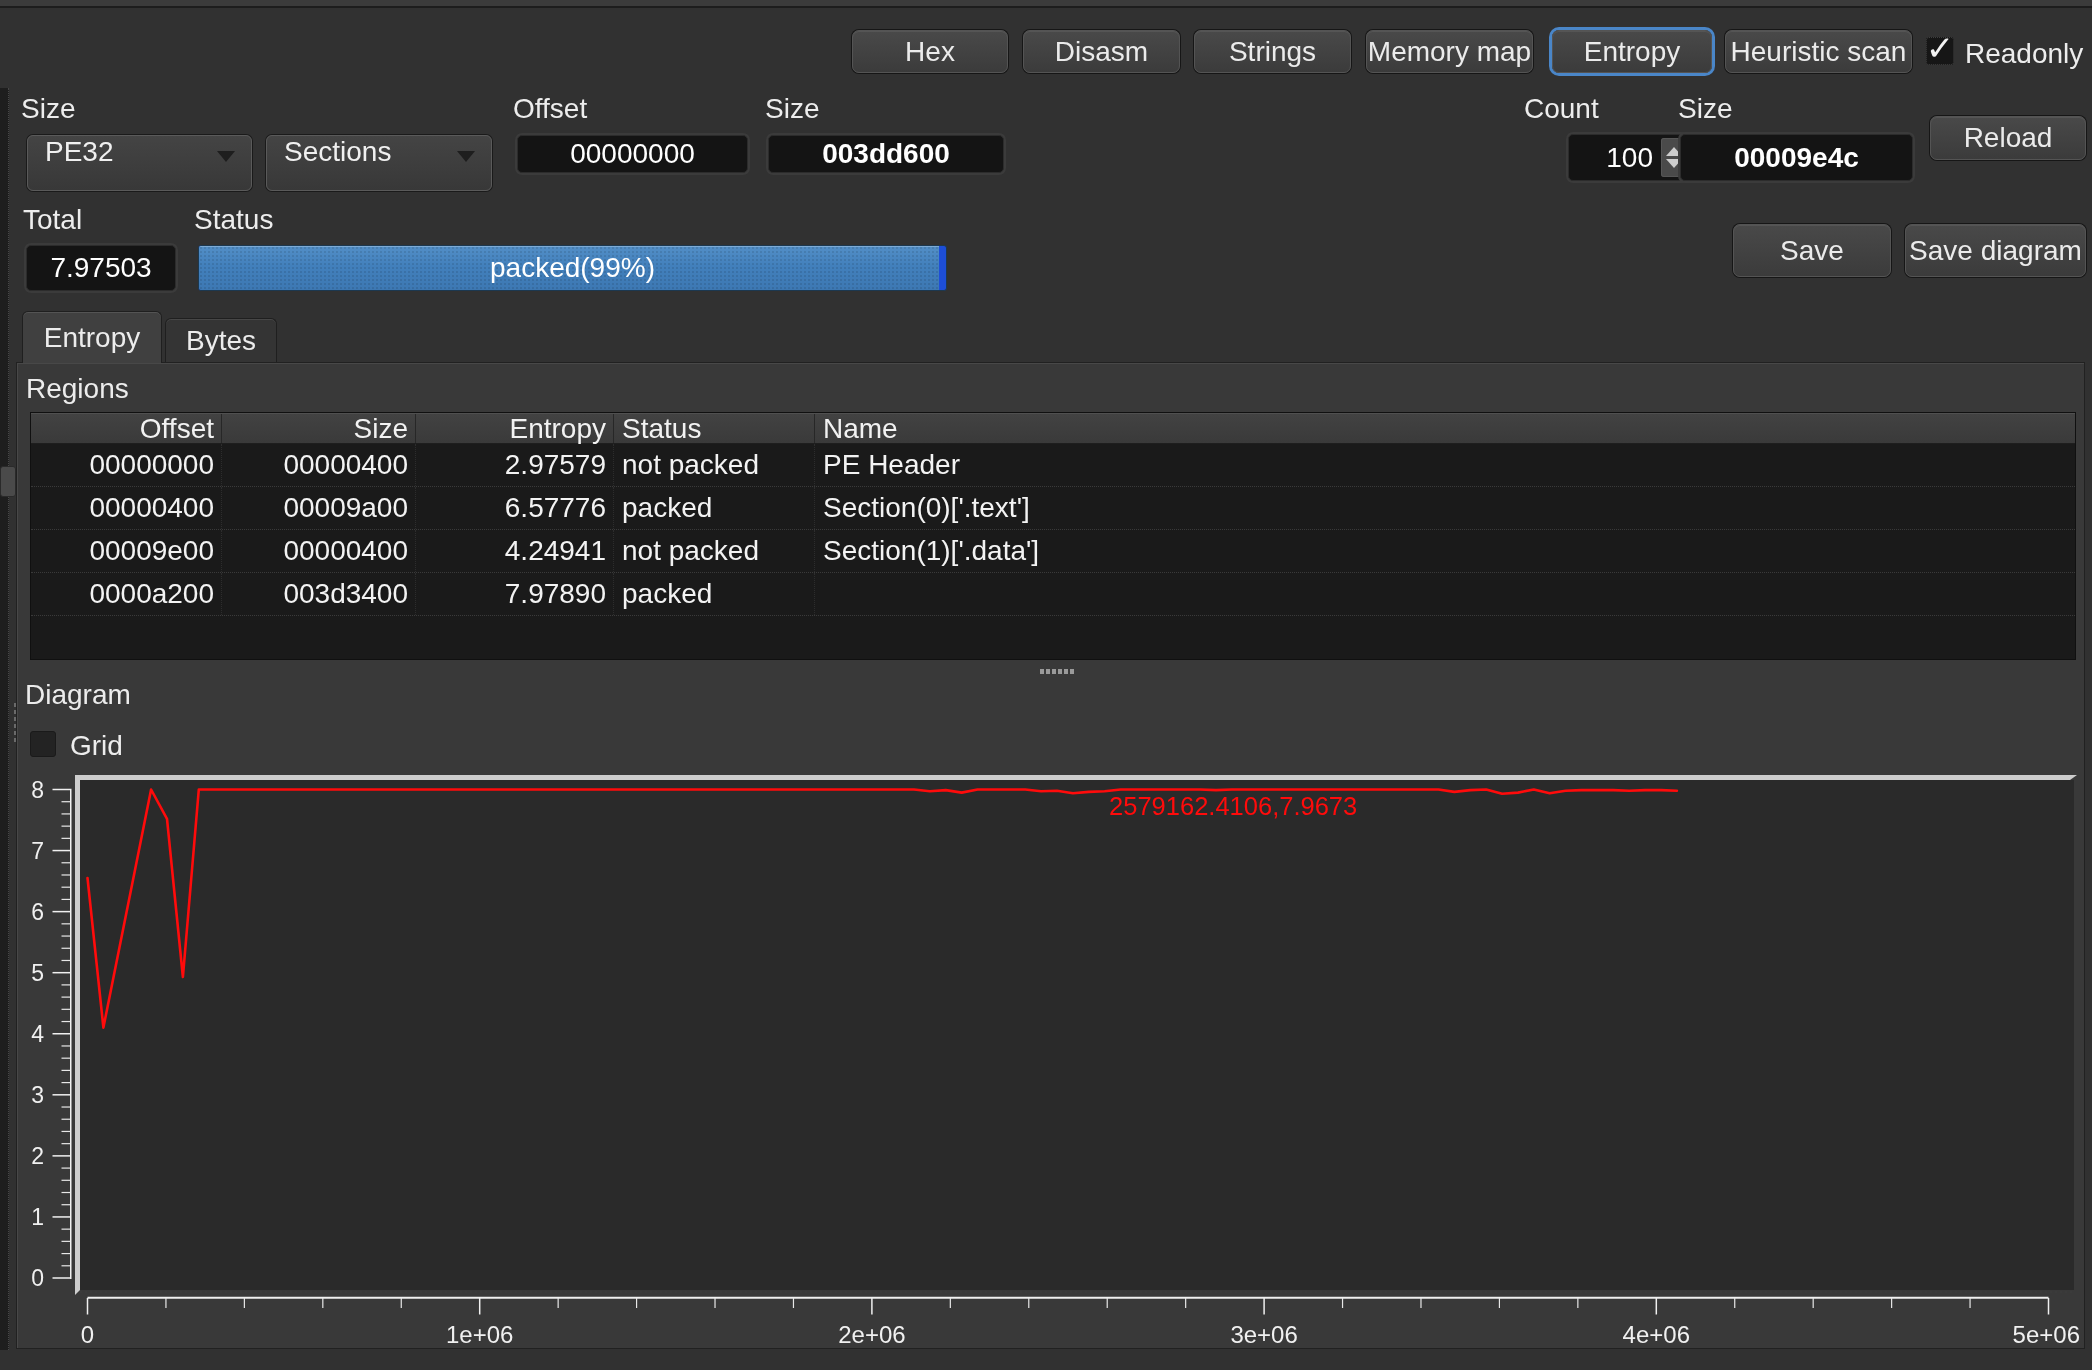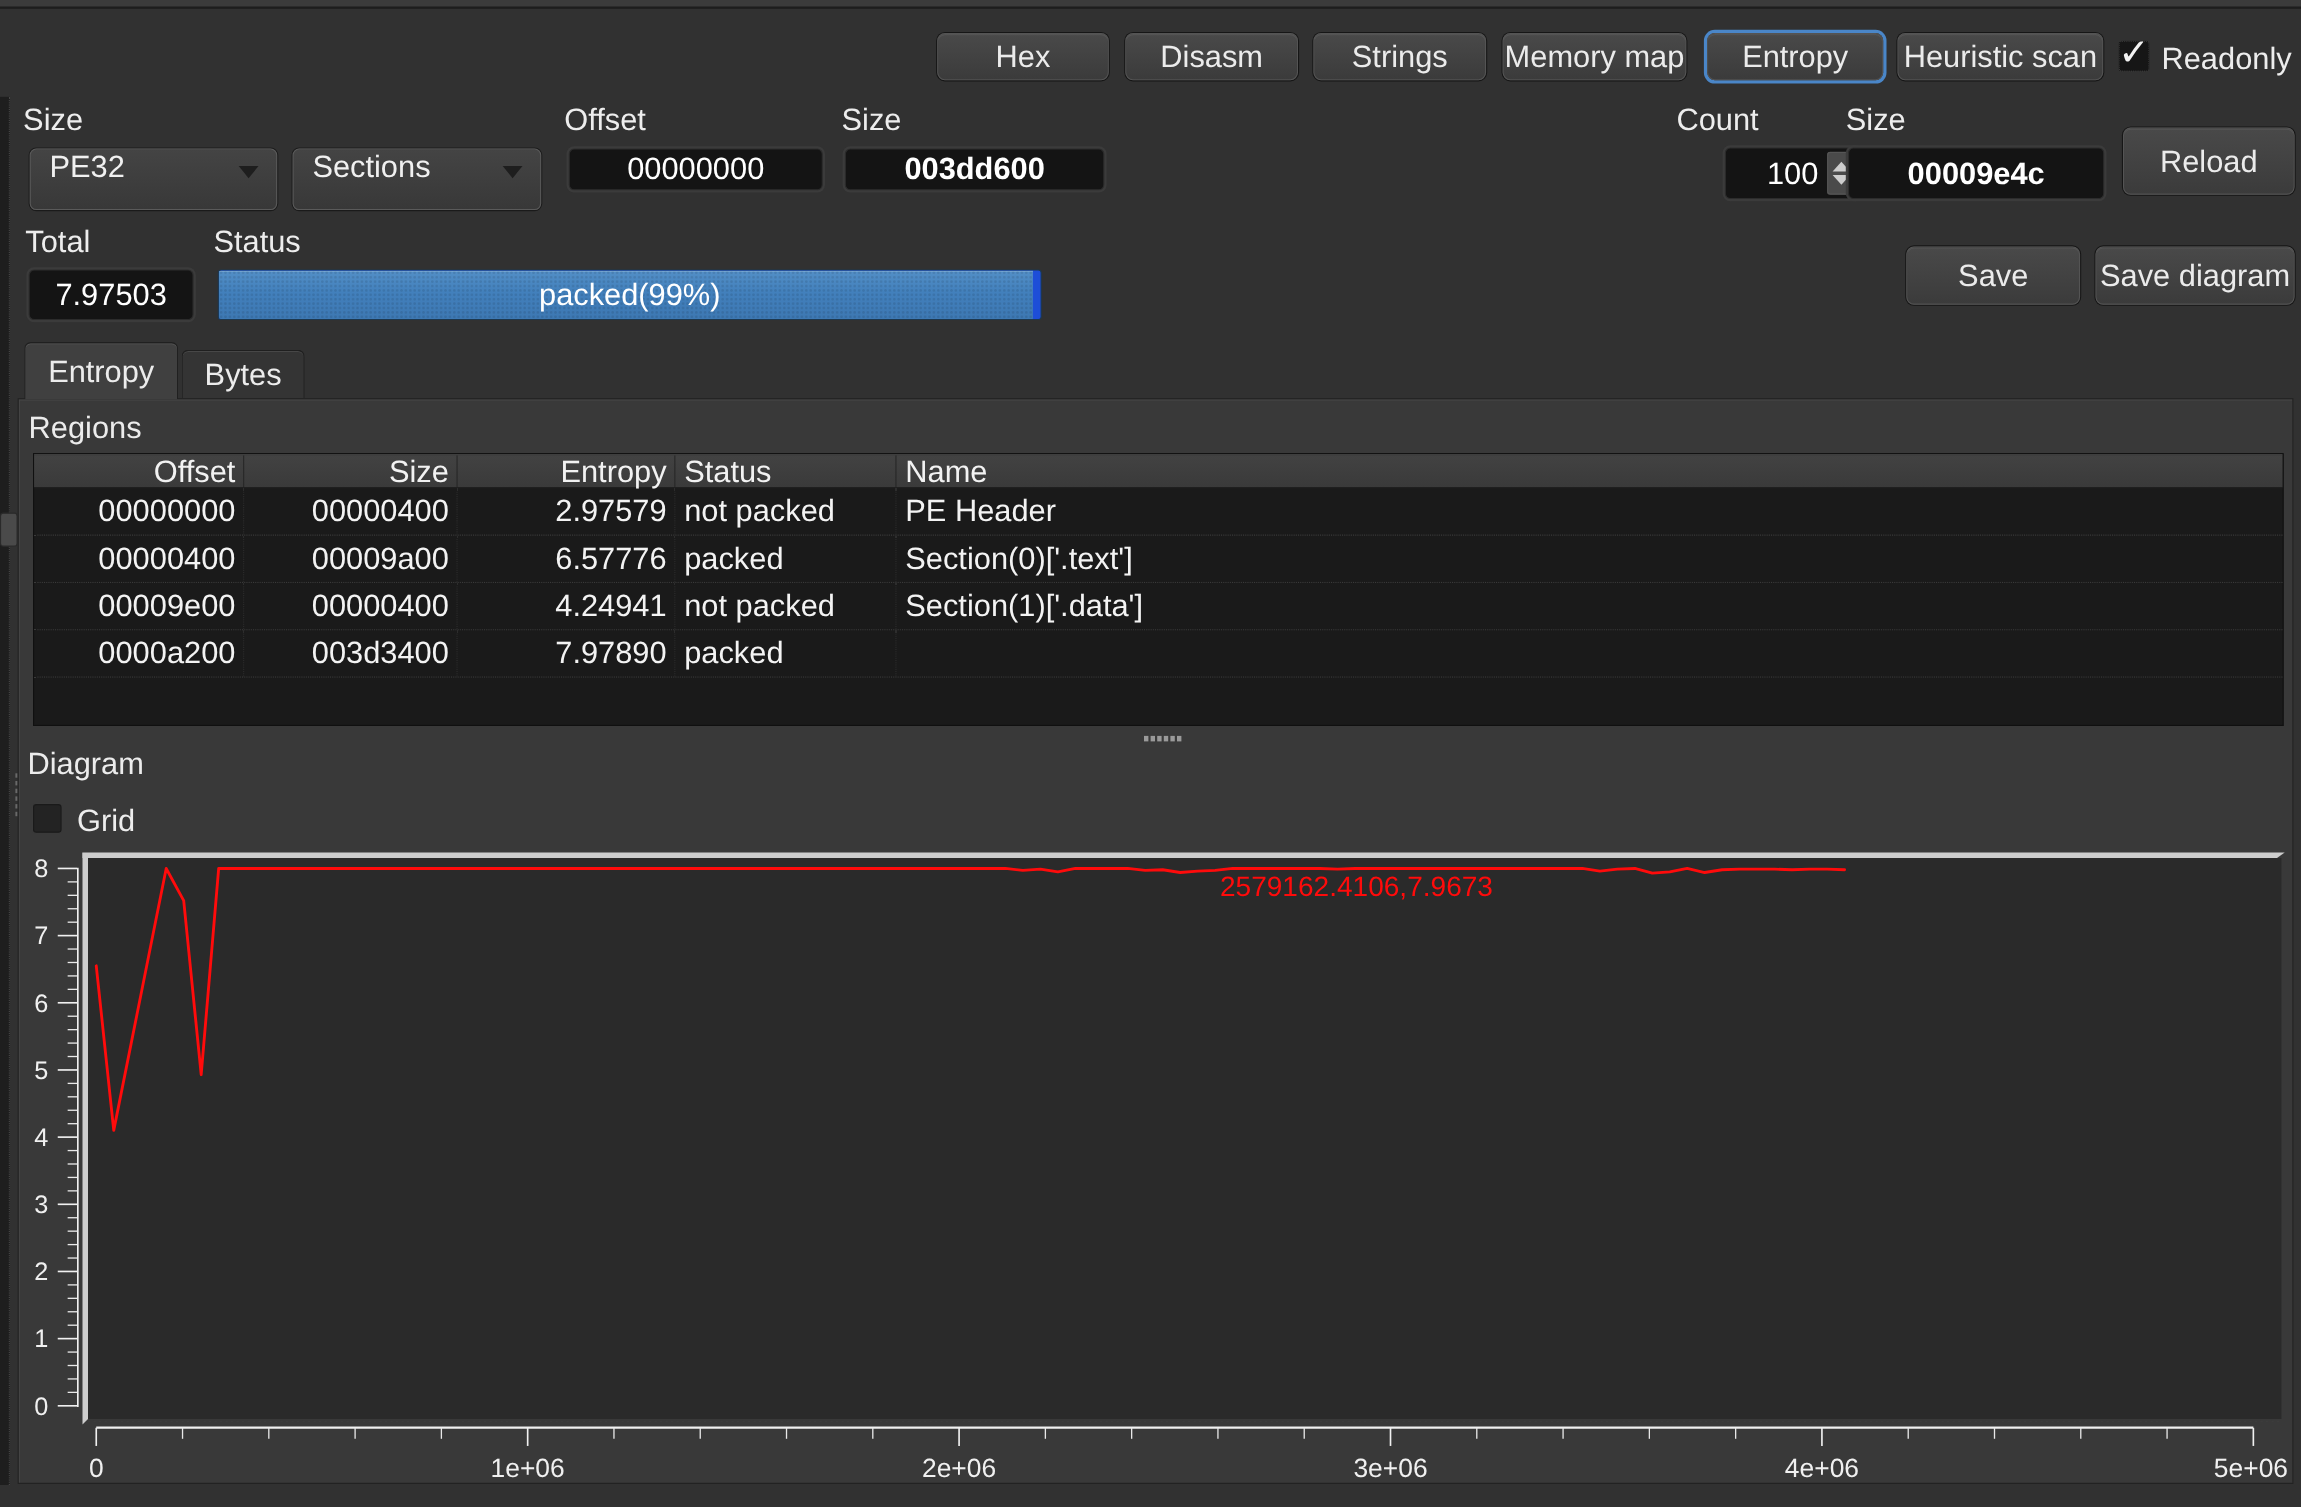--- a/index.html
+++ b/index.html
@@ -147,21 +147,21 @@
   <div class="abs field" style="left:517px;top:135px;width:231px;height:38px;">00000000</div>
   <div class="abs field bold" style="left:768px;top:135px;width:236px;height:38px;">003dd600</div>
   <div class="abs field spin" style="left:1540px;top:134px;width:124px;height:47px;margin-left:28px;">
     <span>100</span>
     <span class="spin-btns">
       <span class="up"></span>
       <span class="down"></span>
     </span>
   </div>
   <div class="abs field bold" style="left:1680px;top:134px;width:233px;height:47px;">00009e4c</div>
-  <div class="abs btn" style="left:1930px;top:116px;width:156px;height:61px;text-align:right;">Reload</div>
+  <div class="abs btn" style="left:1930px;top:116px;width:156px;height:44px;text-align:right;">Reload</div>
 
   <div class="abs form-label" style="left:23px;top:204px;">Total</div>
   <div class="abs form-label" style="left:194px;top:204px;">Status</div>
   <div class="abs field" style="left:26px;top:245px;width:150px;height:46px;">7.97503</div>
   <div class="abs progress">
     <div class="chunk" style="width: 99%;"></div>
     <div class="ptext">packed(99%)</div>
   </div>
   <div class="abs btn big" style="left:1733px;top:224px;width:158px;">Save</div>
   <div class="abs btn big" style="left:1905px;top:224px;width:181px;">Save diagram</div>

